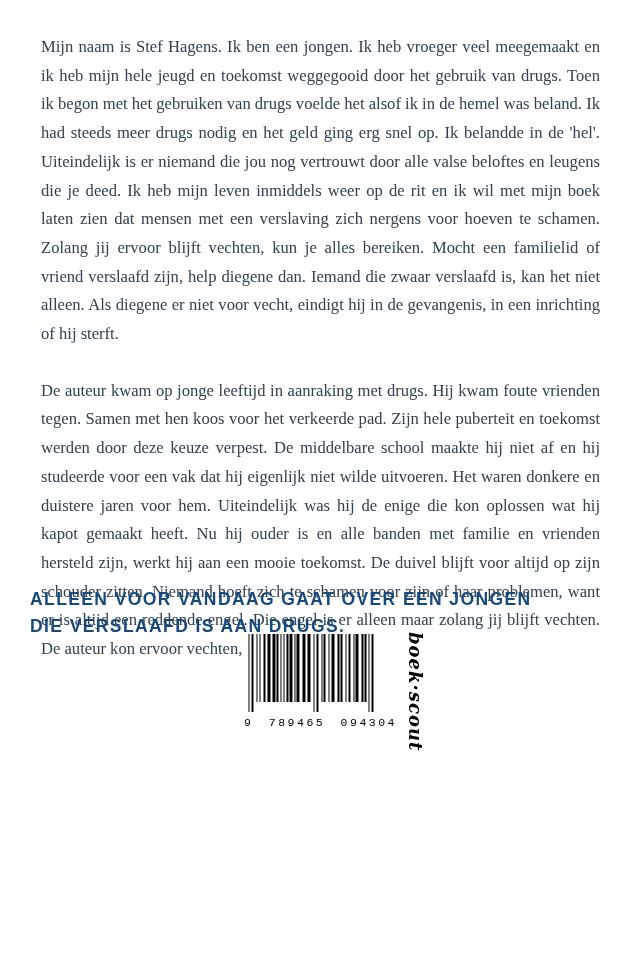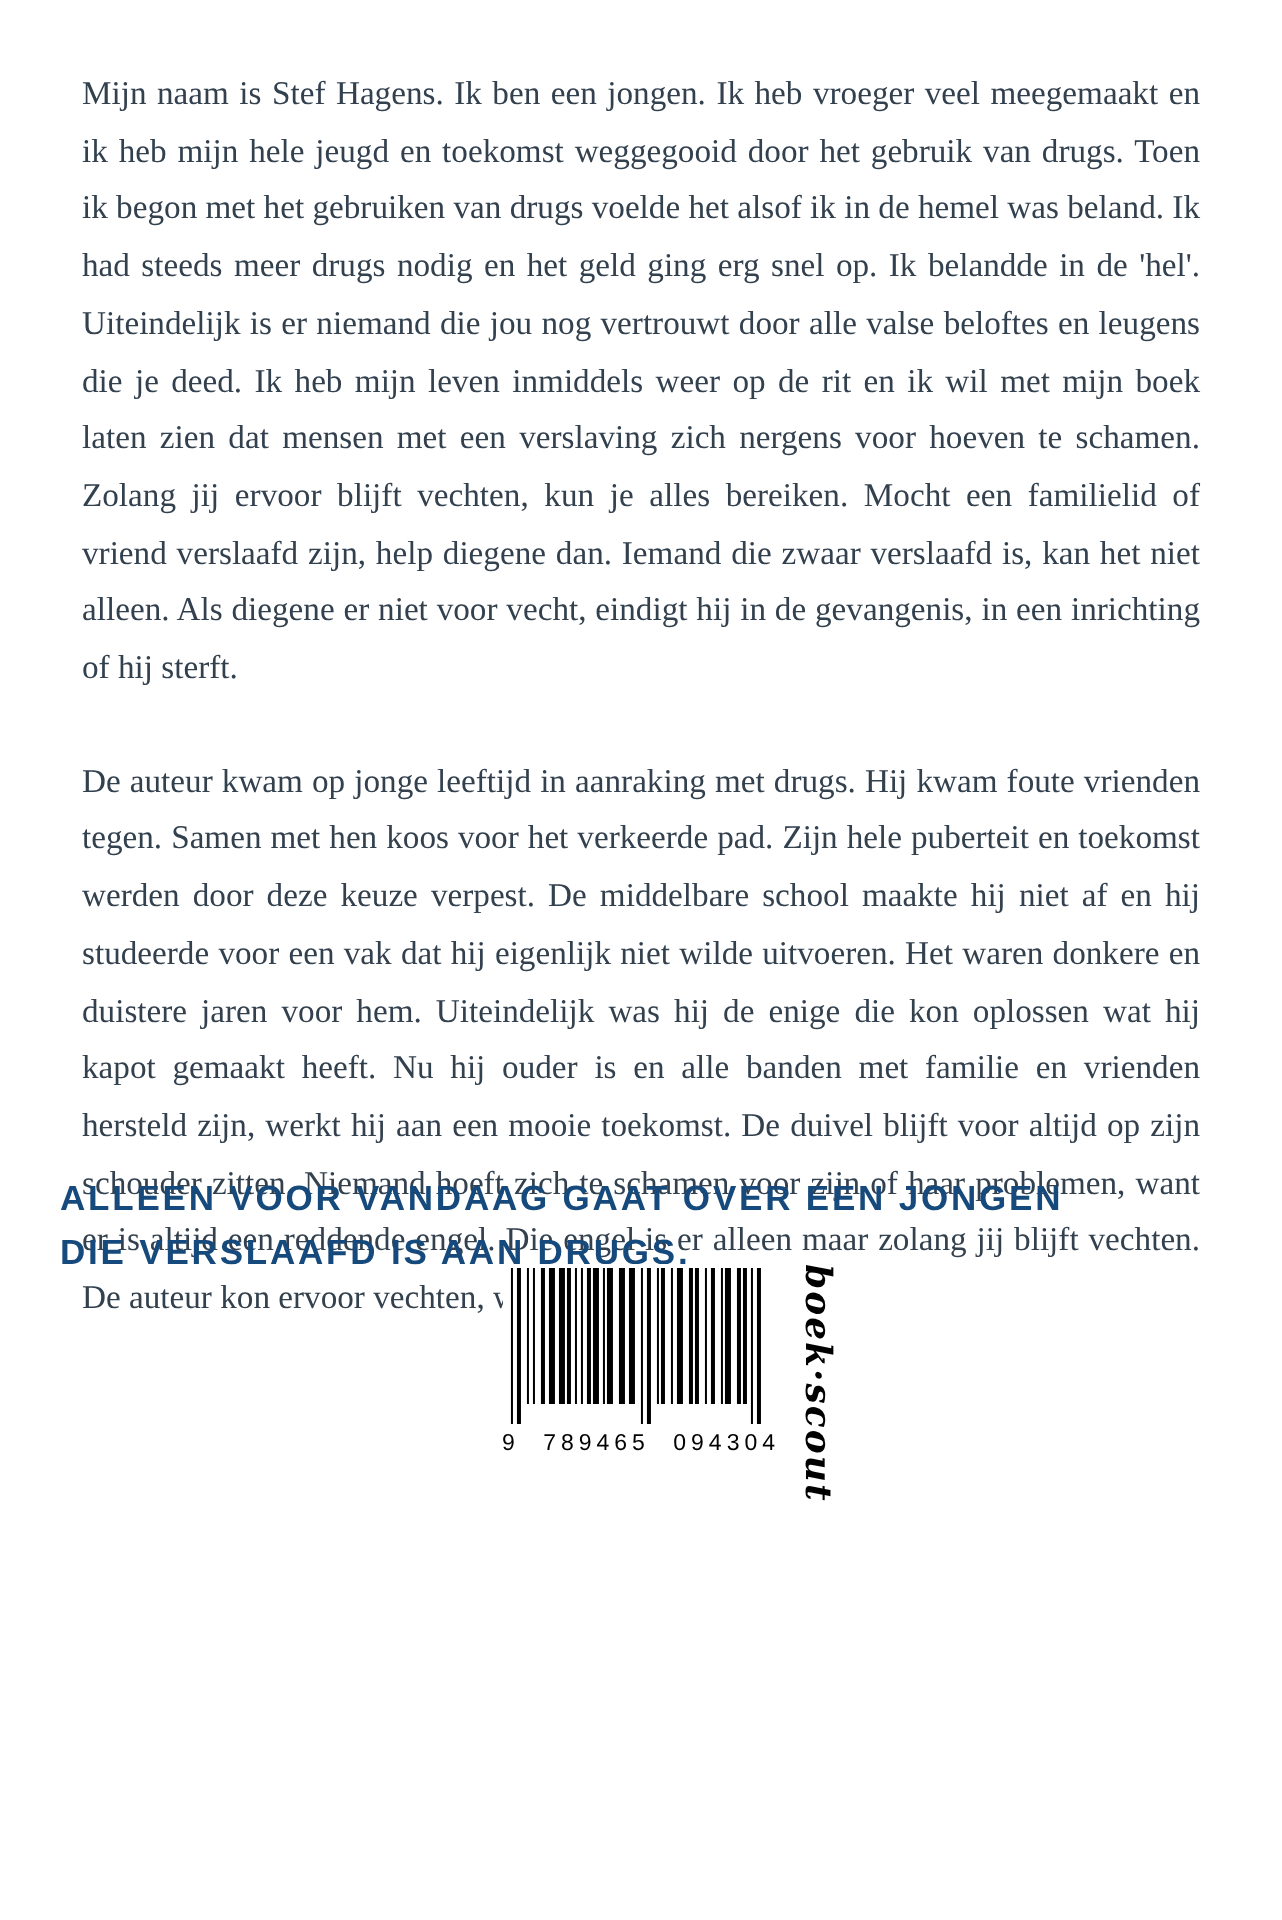--- a/index.html
+++ b/index.html
@@ -58,21 +58,21 @@
     background: #ffffff;
   }
   .barcode .bar {
     display: inline-block;
     height: 68px;
     background: var(--barcode-color, #000000);
     flex: 0 0 auto;
   }
   .barcode .bar.tall { height: 78px; }
   .isbn {
-    font-family: Liberation Sans, sans-serif;
+    font-family: Liberation Mono, monospace;
     font-size: 11.5px;
     letter-spacing: 2.5px;
     word-spacing: 6px;
     color: #000000;
     margin-top: 2px;
     white-space: nowrap;
     text-align: right;
   }
   .publisher {
     position: absolute;

